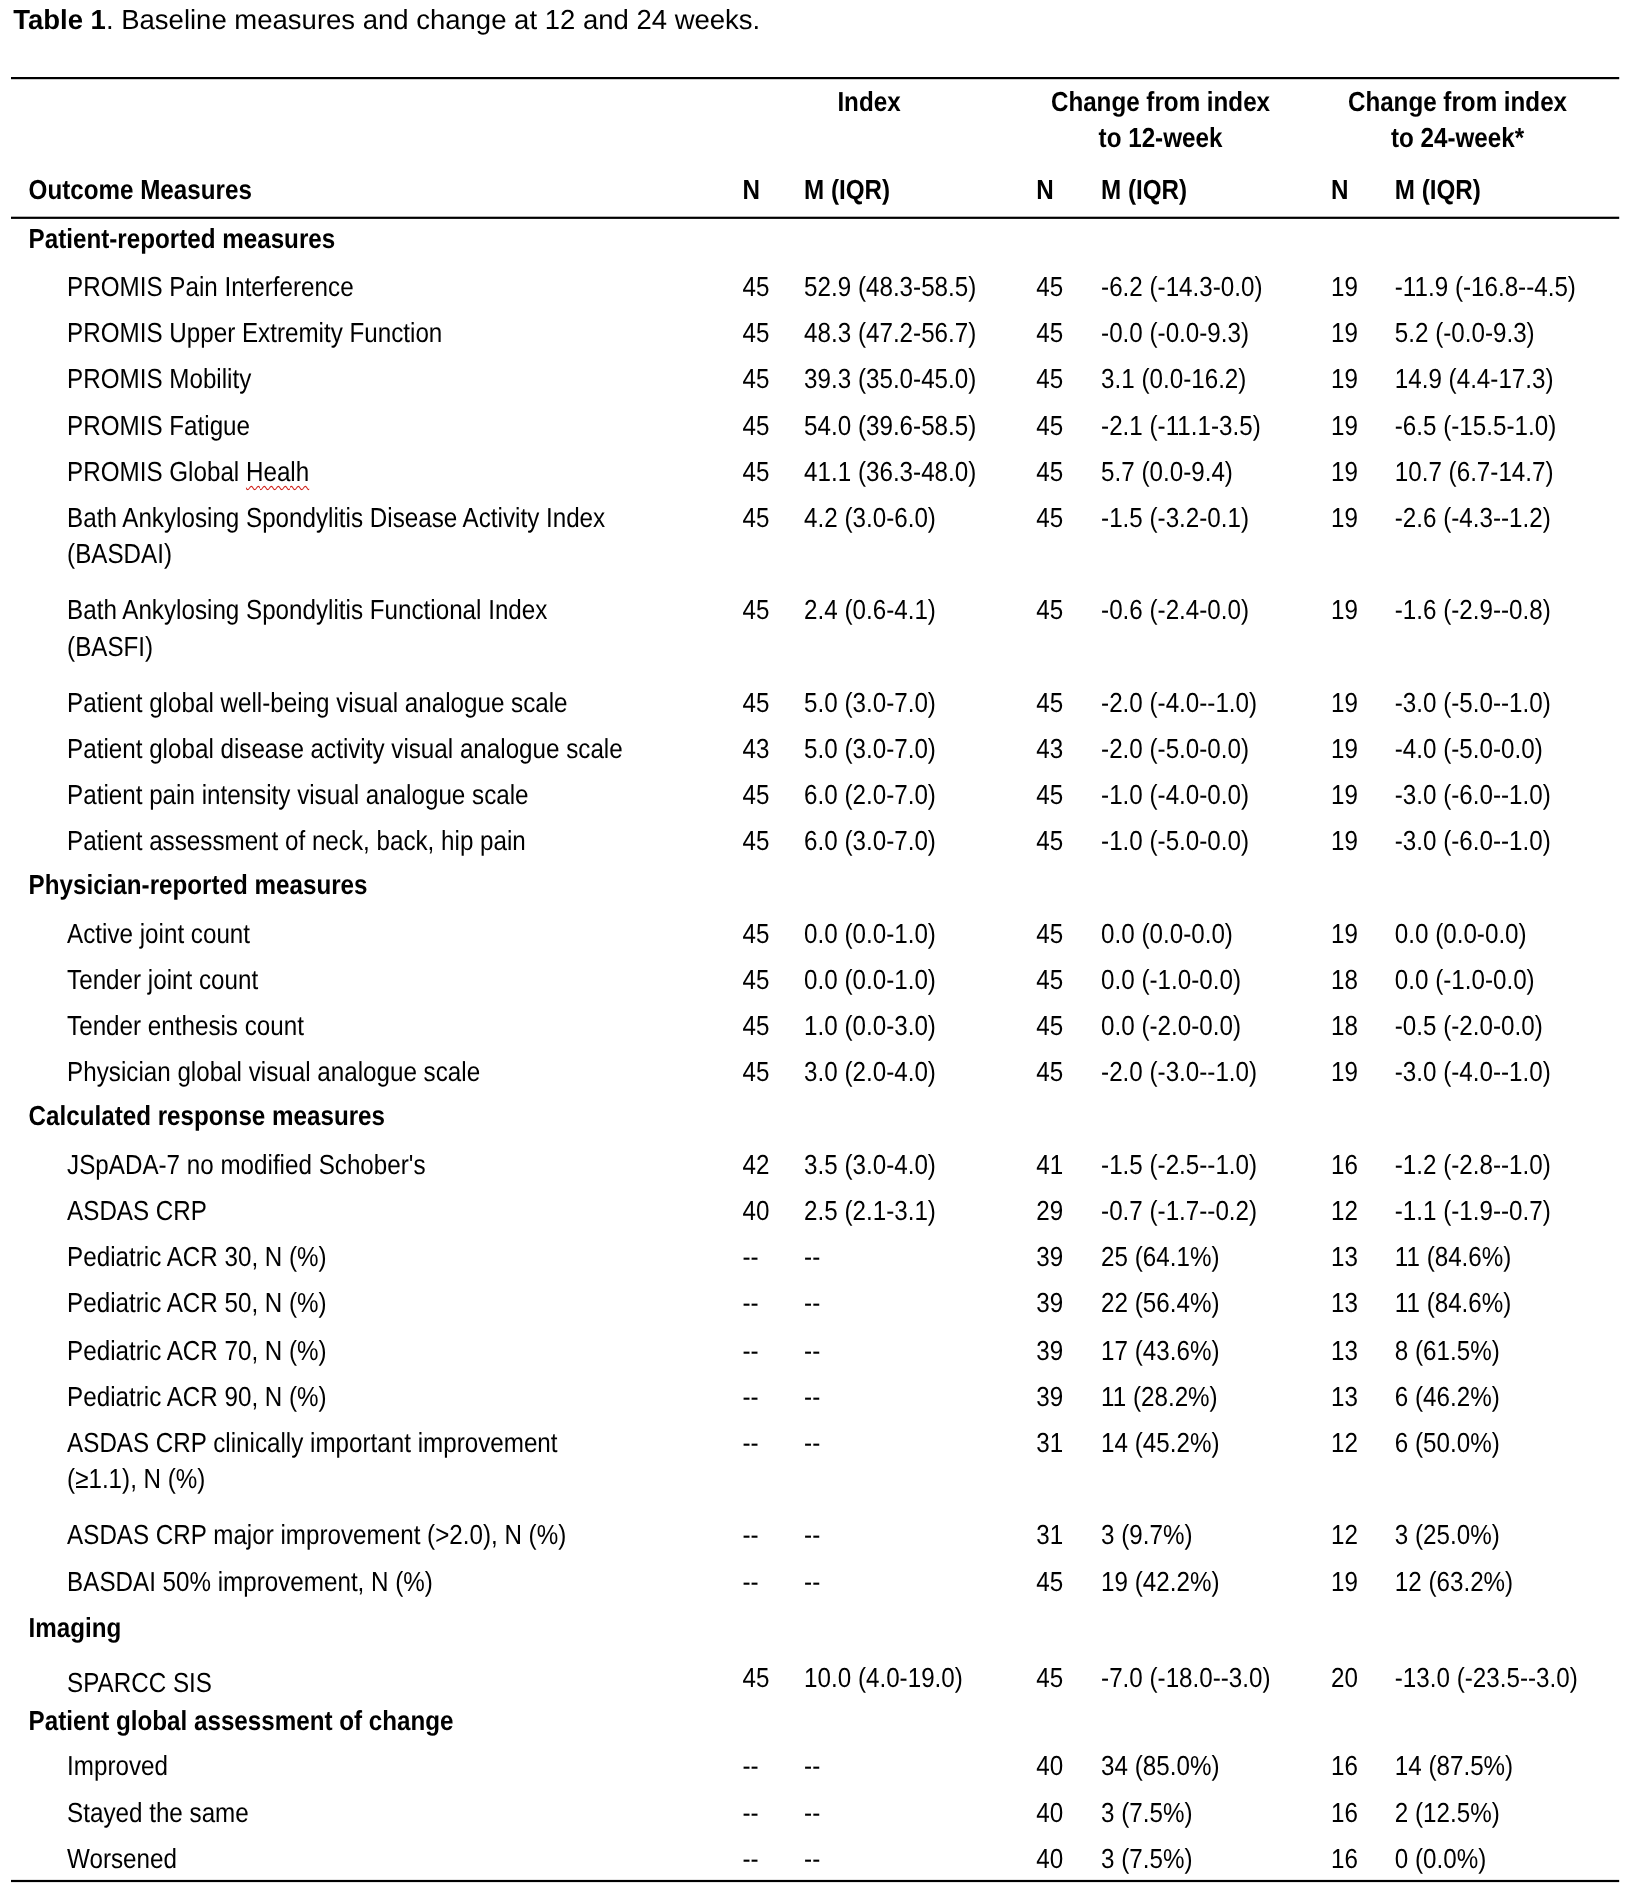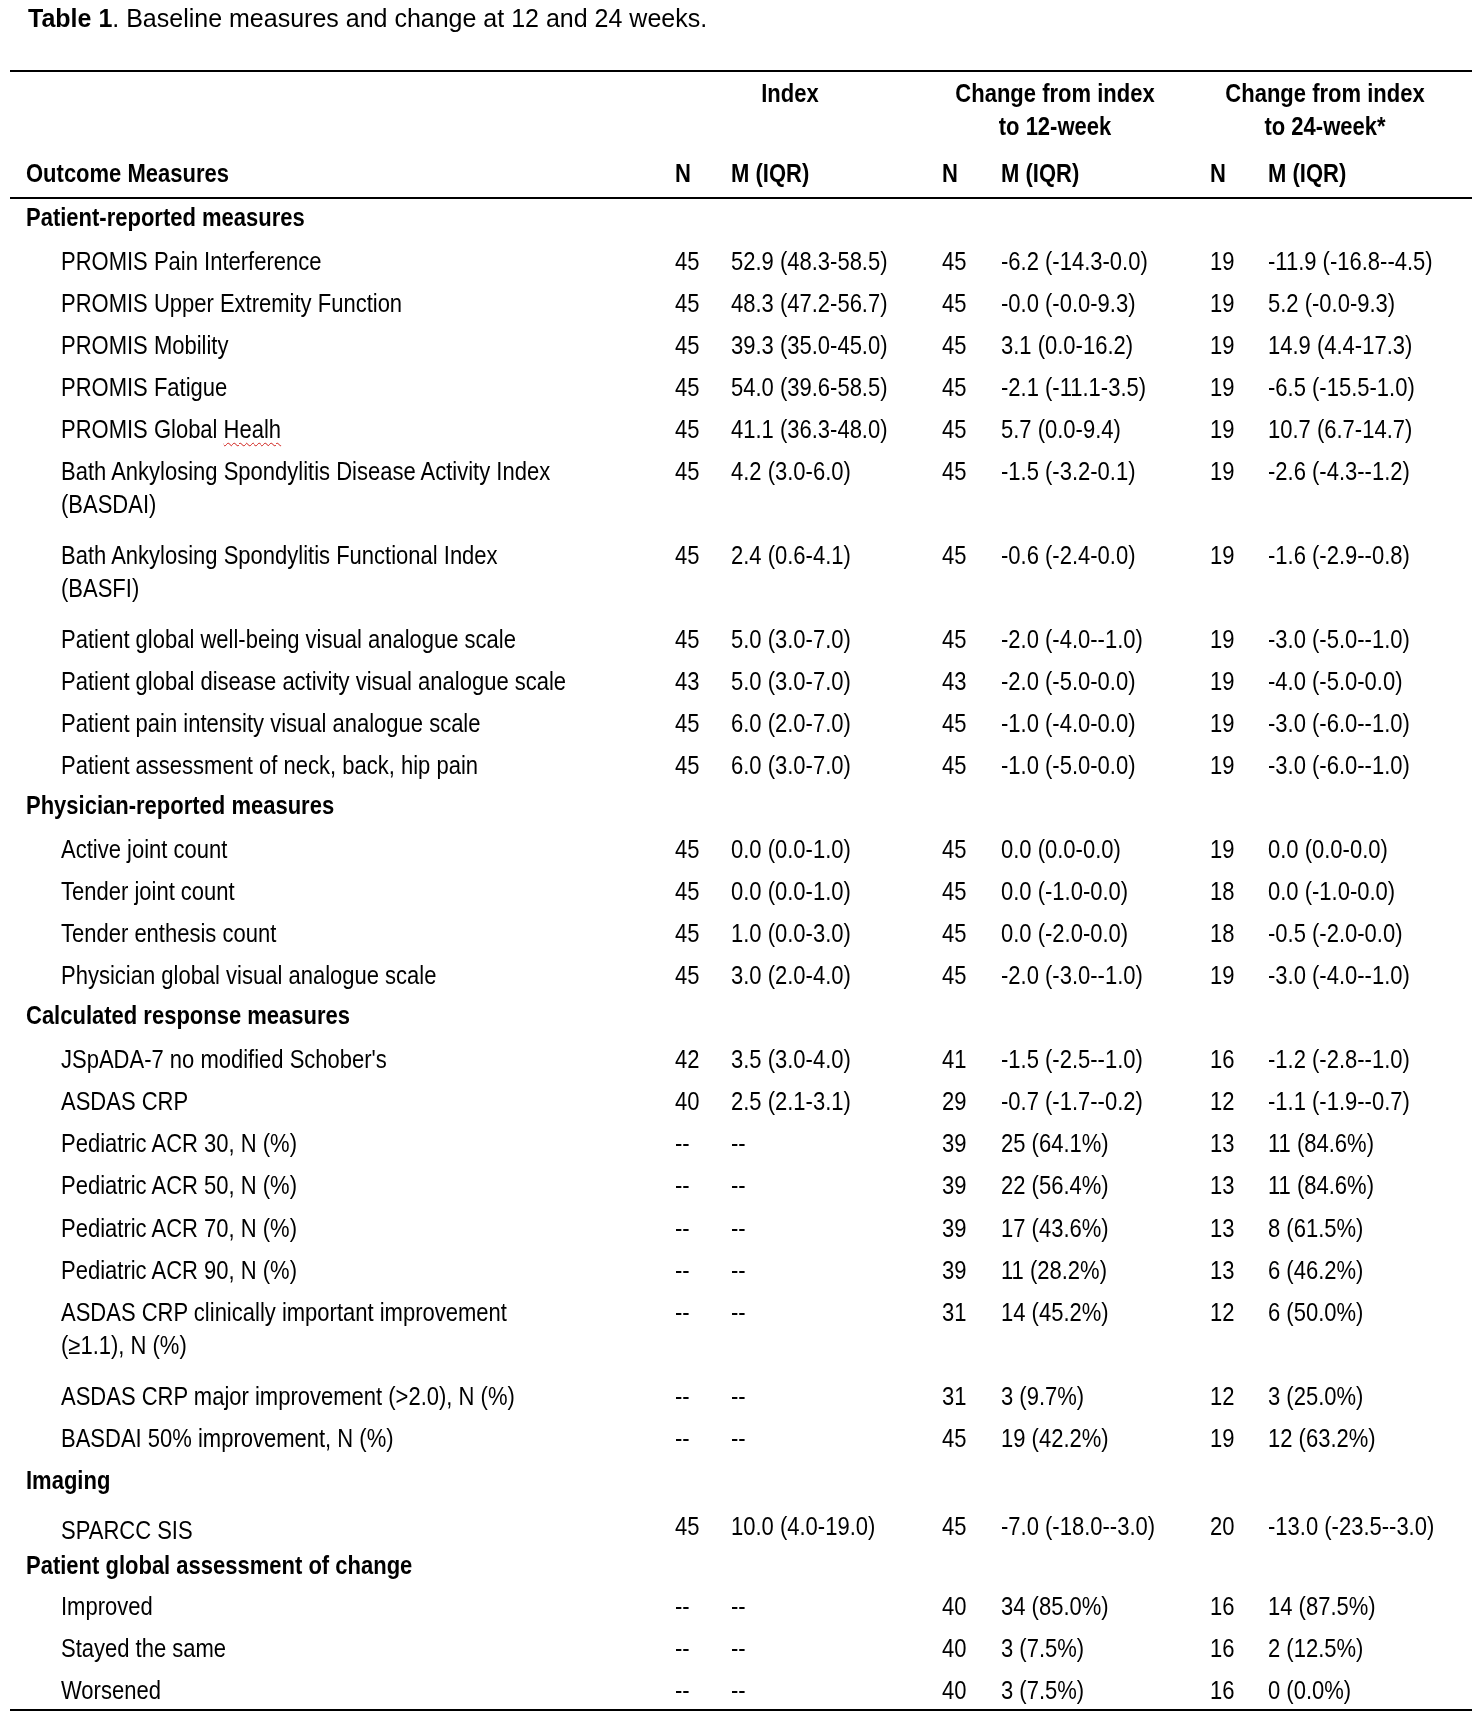--- a/index.html
+++ b/index.html
@@ -1,18 +1,18 @@
 <!DOCTYPE html>
 <html><head>
 <meta charset="utf-8">
 <style>
   html, body { margin:0; padding:0; background:#ffffff; }
   body { width:1482px; height:1716px; position:relative; overflow:hidden;
          font-family:"Liberation Sans", sans-serif; color:#000; }
-  .caption { position:absolute; left:28px; top:4px; font-size:25px; white-space:nowrap; }
+  .caption { position:absolute; left:12px; top:4px; font-size:25px; white-space:nowrap; }
   .caption b { font-weight:bold; }
   .rule { position:absolute; left:10px; width:1462px; background:#000; }
   .hdr { position:absolute; font-weight:bold; font-size:25px; text-align:center; line-height:33px; transform:scaleX(0.88); transform-origin:center top; white-space:nowrap; }
   .colhdr { position:absolute; top:159px; font-weight:bold; font-size:25px; white-space:nowrap; transform:scaleX(0.88); transform-origin:left top; }
   .row { position:absolute; left:0; width:1482px; font-size:25px; }
   .row span { position:absolute; white-space:nowrap; transform:scaleX(0.88); transform-origin:left top; line-height:32px; }
   .sec { position:absolute; left:26px; font-weight:bold; font-size:25px; white-space:nowrap; transform:scaleX(0.88); transform-origin:left top; }
   .lbl { left:61px; }
   .c1 { left:675px; } .c2 { left:731px; } .c3 { left:942px; } .c4 { left:1001px; } .c5 { left:1210px; } .c6 { left:1268px; }
   .squig { text-decoration: underline wavy #d0201a; text-decoration-thickness:1px; text-underline-offset:4px; }

